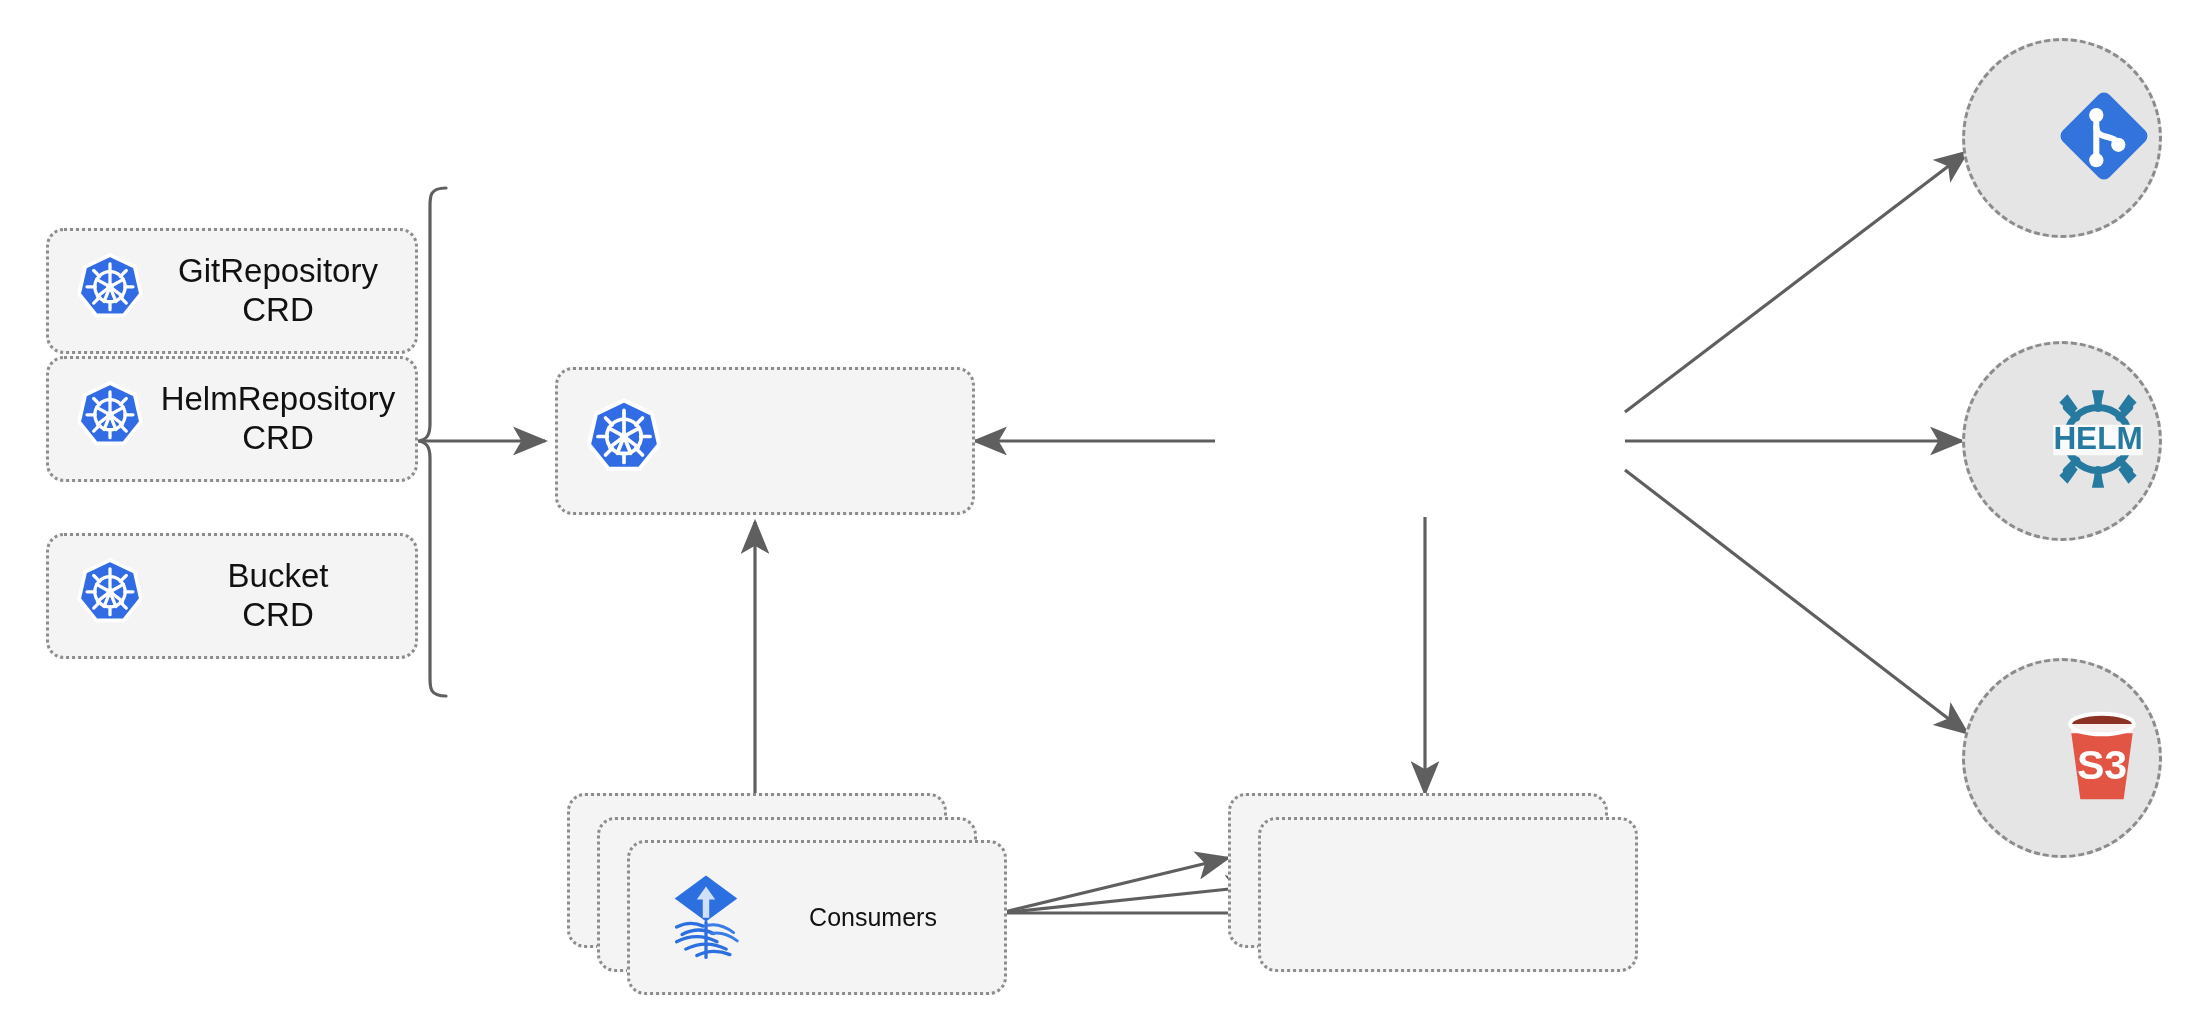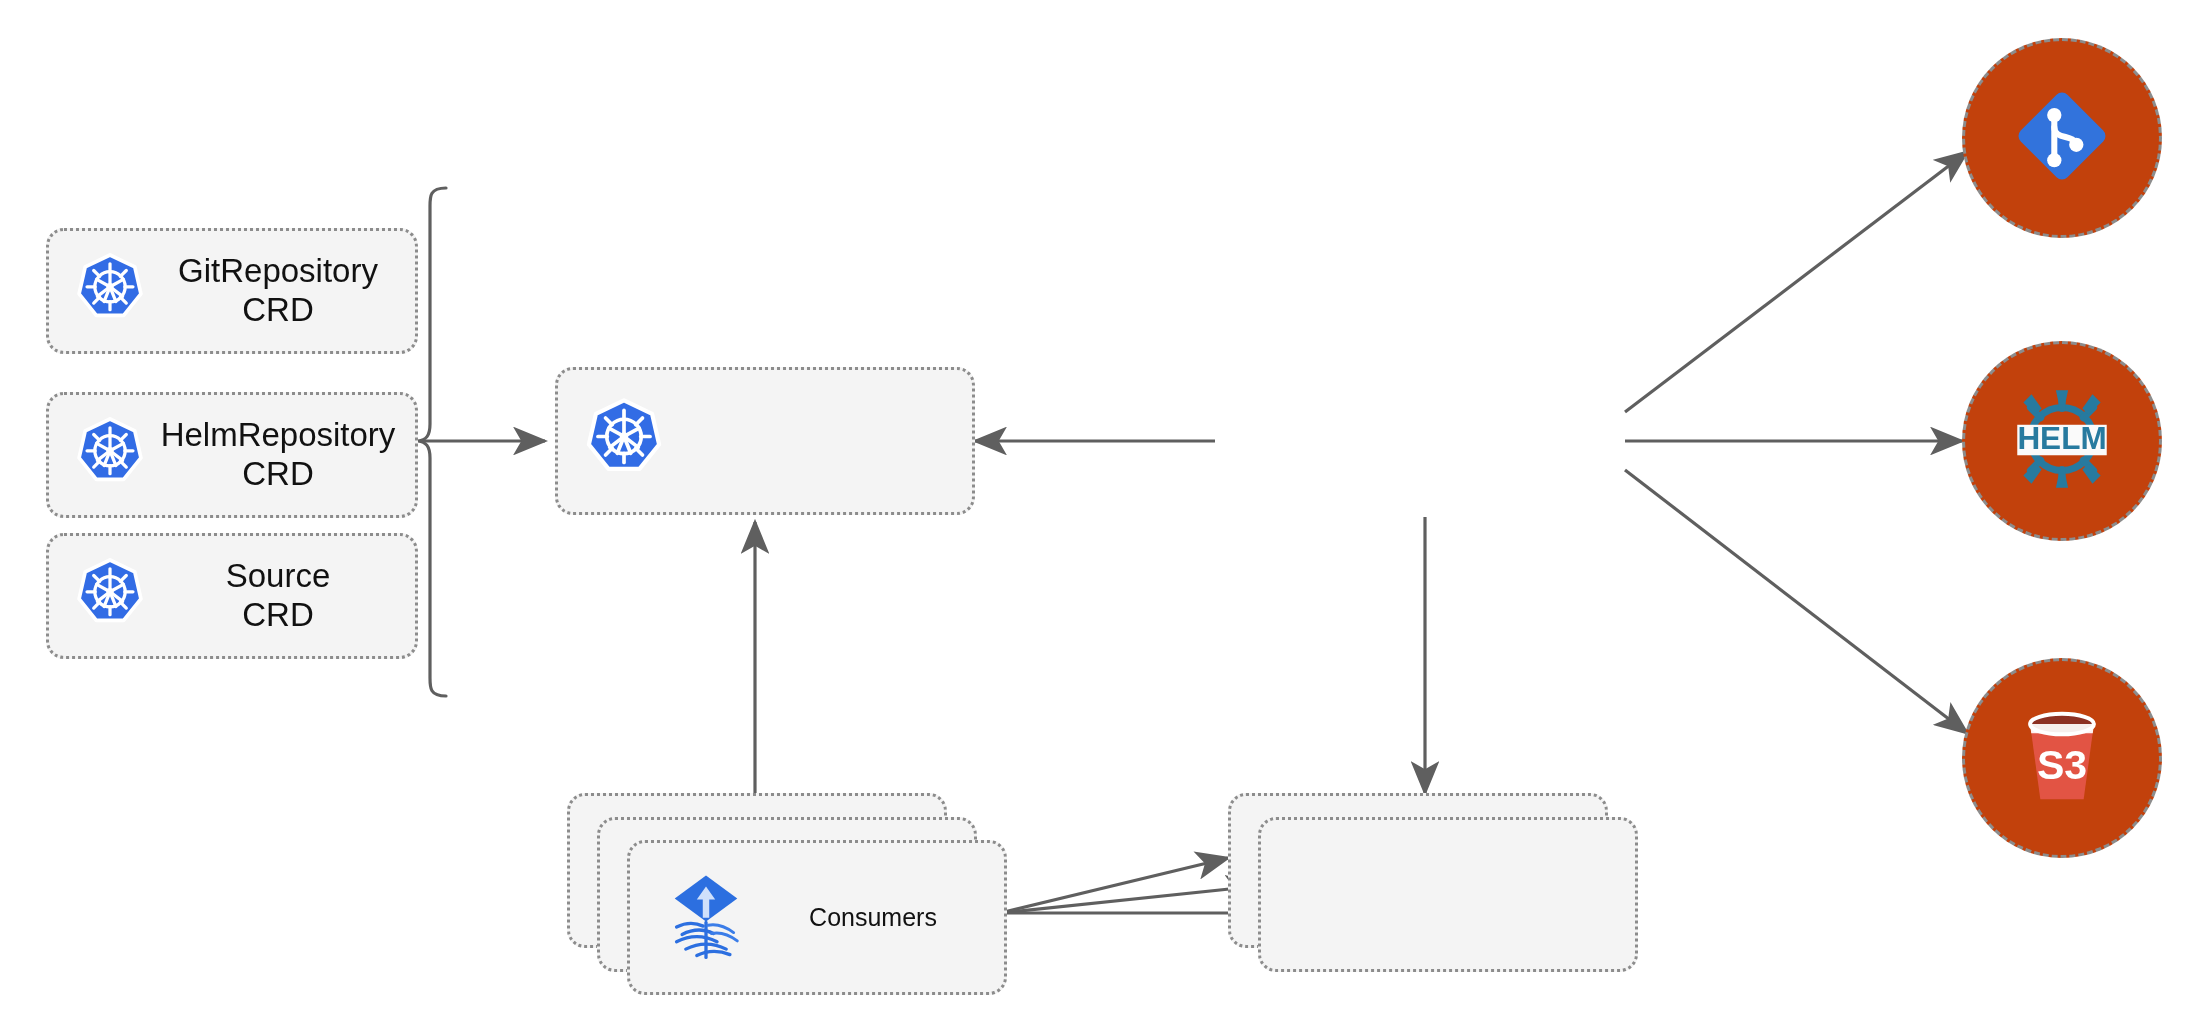--- a/index.html
+++ b/index.html
@@ -82,24 +82,24 @@
     font-size: 25px;
     color: #111111;
     padding-right: 10px;
   }
   
   .circ {
     position: absolute;
     box-sizing: border-box;
     border: 3px dashed #8c8c8c;
     border-radius: 50%;
-    background: #c2410c;
+    background: #e5e5e5;
     display: flex;
     align-items: center;
-    justify-content: center;
+    justify-content: flex-end;
   }
   svg.edges {
     position: absolute;
     left: 0; top: 0;
     width: 2196px;
     height: 1030px;
     pointer-events: none;
   }
 </style>
 </head>
@@ -163,21 +163,21 @@
           <line x1="50" y1="47" x2="33" y2="60"></line>
           <line x1="50" y1="47" x2="32" y2="37"></line>
         </g>
         <circle cx="50" cy="47" r="5" fill="#ffffff"></circle>
       </svg>
     </span>
     <span class="label">GitRepository
 CRD</span>
   </div>
 
-  <div class="node crd" style="left:46px; top:392px;">
+  <div class="node crd" style="left:46px; top:356px;">
     <span class="ico">
       <svg width="74" height="74" viewBox="0 0 100 100">
         <polygon points="50,4 83.5,20.2 91.8,56.5 68.5,85.6 31.5,85.6 8.2,56.5 16.5,20.2" fill="#326CE5" stroke="#ffffff" stroke-width="5" stroke-linejoin="round"></polygon>
         <g fill="none" stroke="#ffffff" stroke-width="4.4" stroke-linecap="round">
           <circle cx="50" cy="47" r="20.5"></circle>
           <line x1="50" y1="16" x2="50" y2="27"></line>
           <line x1="50" y1="67" x2="50" y2="78"></line>
           <line x1="19" y1="47" x2="30" y2="47"></line>
           <line x1="70" y1="47" x2="81" y2="47"></line>
           <line x1="28" y1="25" x2="36" y2="33"></line>
@@ -221,21 +221,21 @@
           <line x1="50" y1="47" x2="68" y2="37"></line>
           <line x1="50" y1="47" x2="67" y2="60"></line>
           <line x1="50" y1="47" x2="58" y2="67"></line>
           <line x1="50" y1="47" x2="42" y2="67"></line>
           <line x1="50" y1="47" x2="33" y2="60"></line>
           <line x1="50" y1="47" x2="32" y2="37"></line>
         </g>
         <circle cx="50" cy="47" r="5" fill="#ffffff"></circle>
       </svg>
     </span>
-    <span class="label">Source
+    <span class="label">Bucket
 CRD</span>
   </div>
 
   <div class="node api" style="left:555px; top:367px;">
     <span class="ico">
       <svg width="84" height="84" viewBox="0 0 100 100">
         <polygon points="50,4 83.5,20.2 91.8,56.5 68.5,85.6 31.5,85.6 8.2,56.5 16.5,20.2" fill="#326CE5" stroke="#ffffff" stroke-width="5" stroke-linejoin="round"></polygon>
         <g fill="none" stroke="#ffffff" stroke-width="4.4" stroke-linecap="round">
           <circle cx="50" cy="47" r="20.5"></circle>
           <line x1="50" y1="16" x2="50" y2="27"></line>

